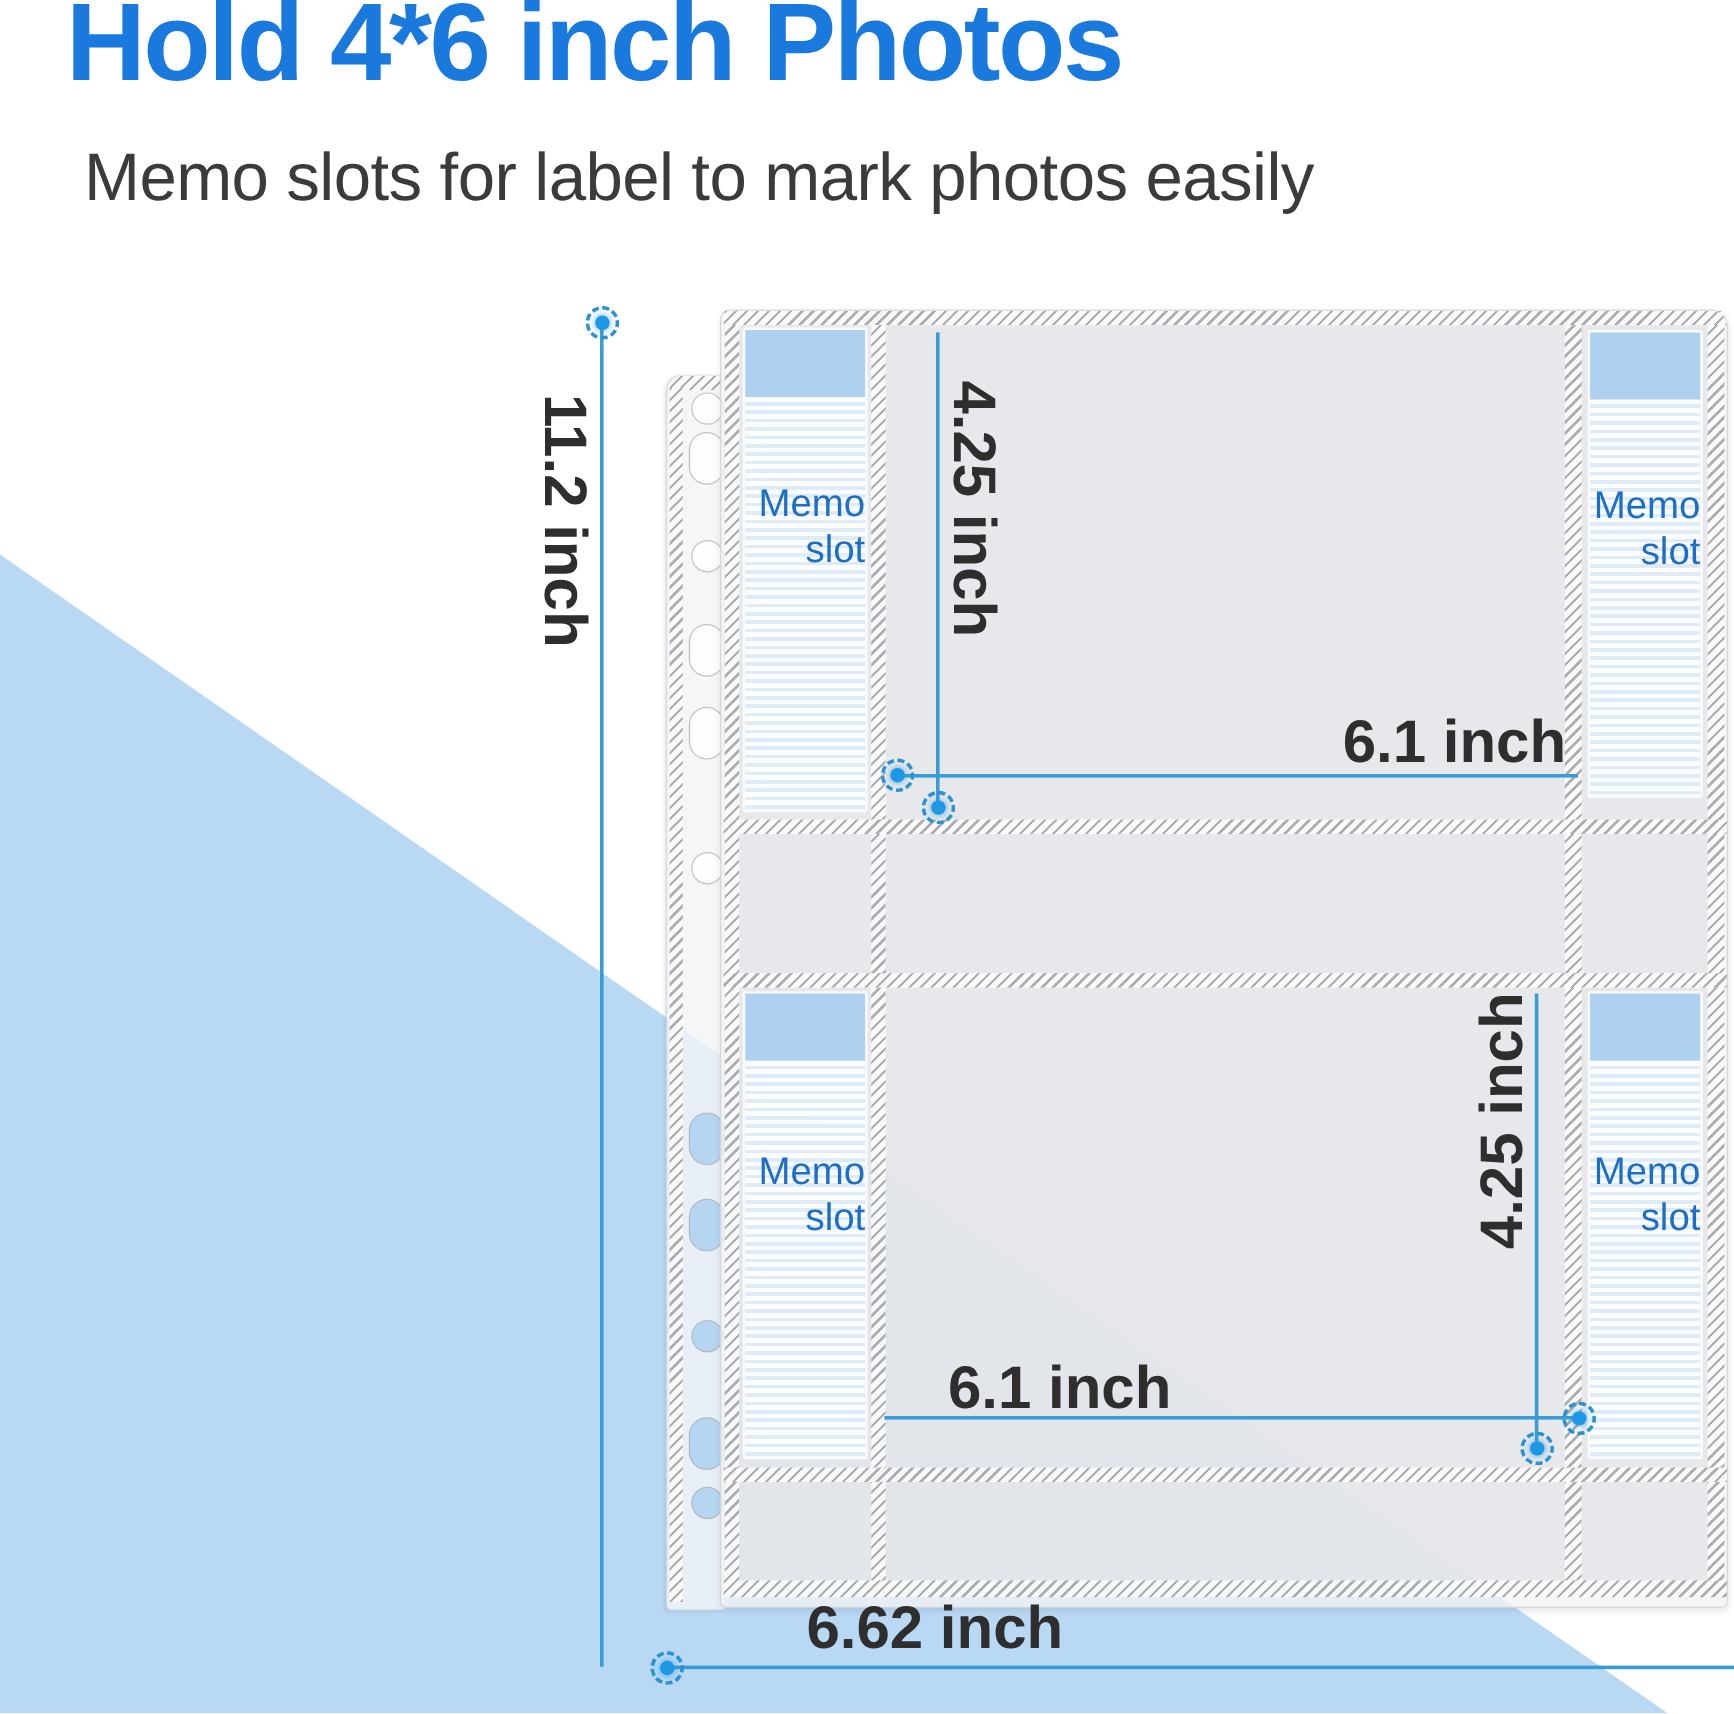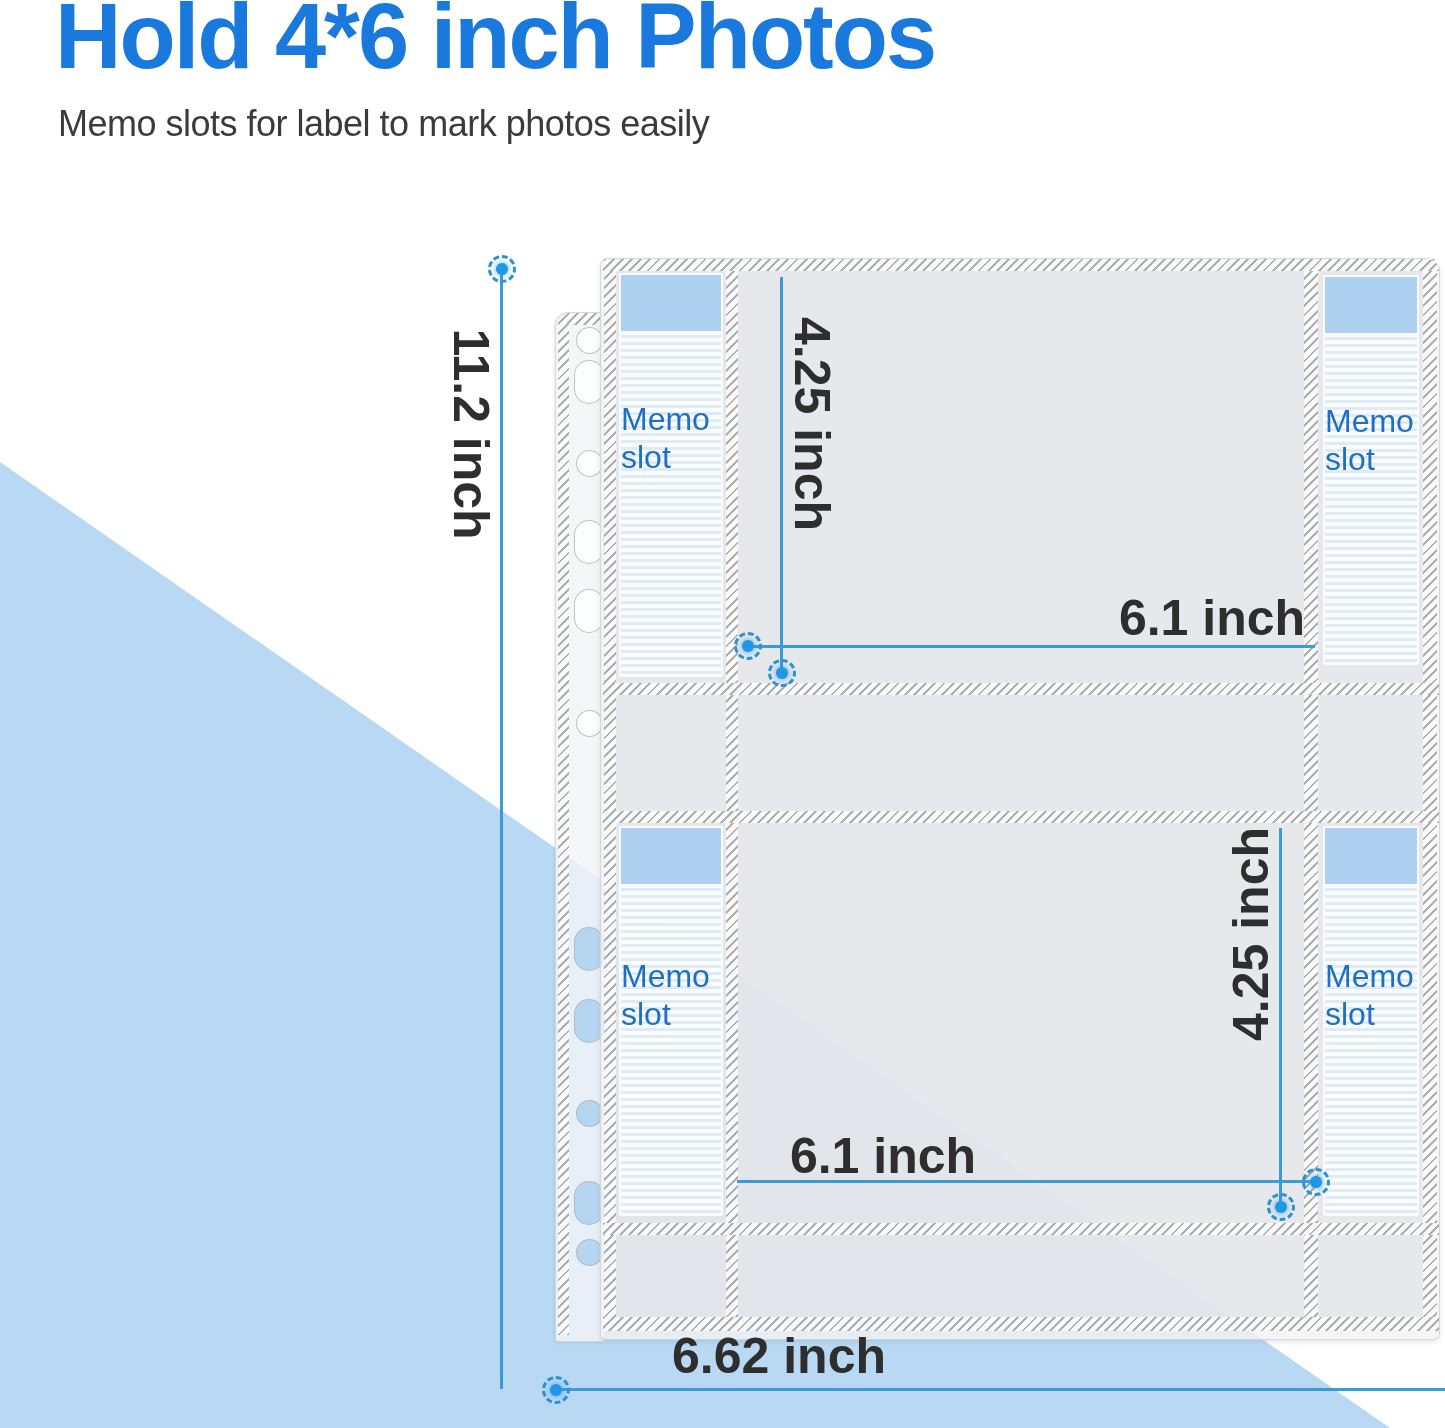--- a/index.html
+++ b/index.html
@@ -8,22 +8,22 @@
     background:#ffffff; font-family:"Liberation Sans", sans-serif;
   }
   .bg-svg{position:absolute; left:0; top:0;}
   
   .title{
     position:absolute; left:55px; top:-10px; margin:0;
     font-size:92px; font-weight:700; letter-spacing:-2px; line-height:1.0;
     color:#1a79dc; white-space:nowrap;
   }
   .subtitle{
-    position:absolute; left:58px; top:103px; margin:0;
-    font-size:36px; font-weight:400; letter-spacing:-0.5px;
+    position:absolute; left:58px; top:103px; margin:12px;
+    font-size:56px; font-weight:400; letter-spacing:-0.5px;
     color:#3b3b3b; white-space:nowrap;
   }
   
   .binder-strip{
     position:absolute; left:555px; top:312px; width:48px; height:1028px;
     background:rgba(243,244,246,0.82);
     border:1px solid rgba(190,193,197,0.55);
     border-right:none;
     border-radius:14px 0 0 4px;
     box-shadow:-1px 1px 3px rgba(120,130,140,0.18);
@@ -57,21 +57,21 @@
     overflow:hidden;
   }
   .memo-header{width:100%; height:56px; background:rgba(172,207,240,0.96);}
   .memo-body{
     position:absolute; left:0; top:56px; right:0; bottom:0;
     background-color:rgba(244,249,253,0.9);
     background-image:repeating-linear-gradient(180deg, rgba(252,253,255,0.92) 0 4px, rgba(221,234,247,0.92) 4px 7px);
   }
   .memo-label{
     position:absolute; left:0; right:0; top:126px;
-    text-align:left; color:#1c6fc4; font-size:32px; line-height:1.18; font-weight:400;
+    text-align:right; color:#1c6fc4; font-size:32px; line-height:1.18; font-weight:400;
   }
   
   .dline{position:absolute; background:#3a9cd4;}
   .ep{
     position:absolute; width:28px; height:28px; box-sizing:border-box;
     border:3px dashed #2e93d0; border-radius:50%;
     transform:translate(-50%,-50%);
   }
   .ep::after{
     content:""; position:absolute; left:50%; top:50%; width:12px; height:12px;

